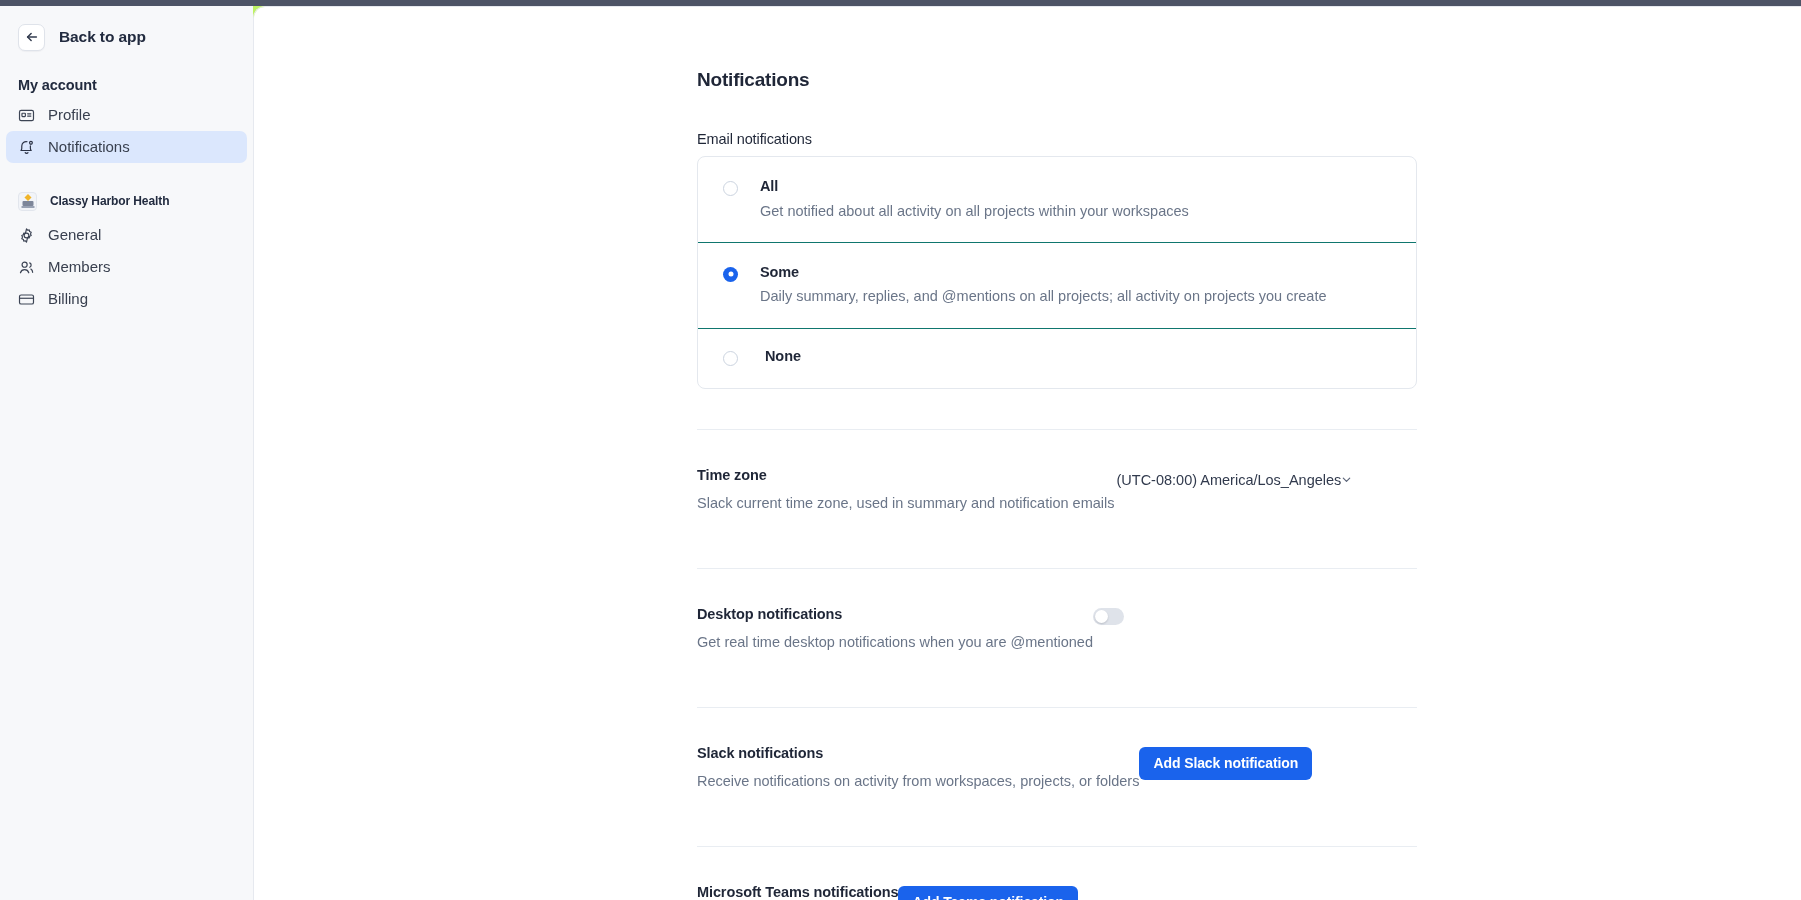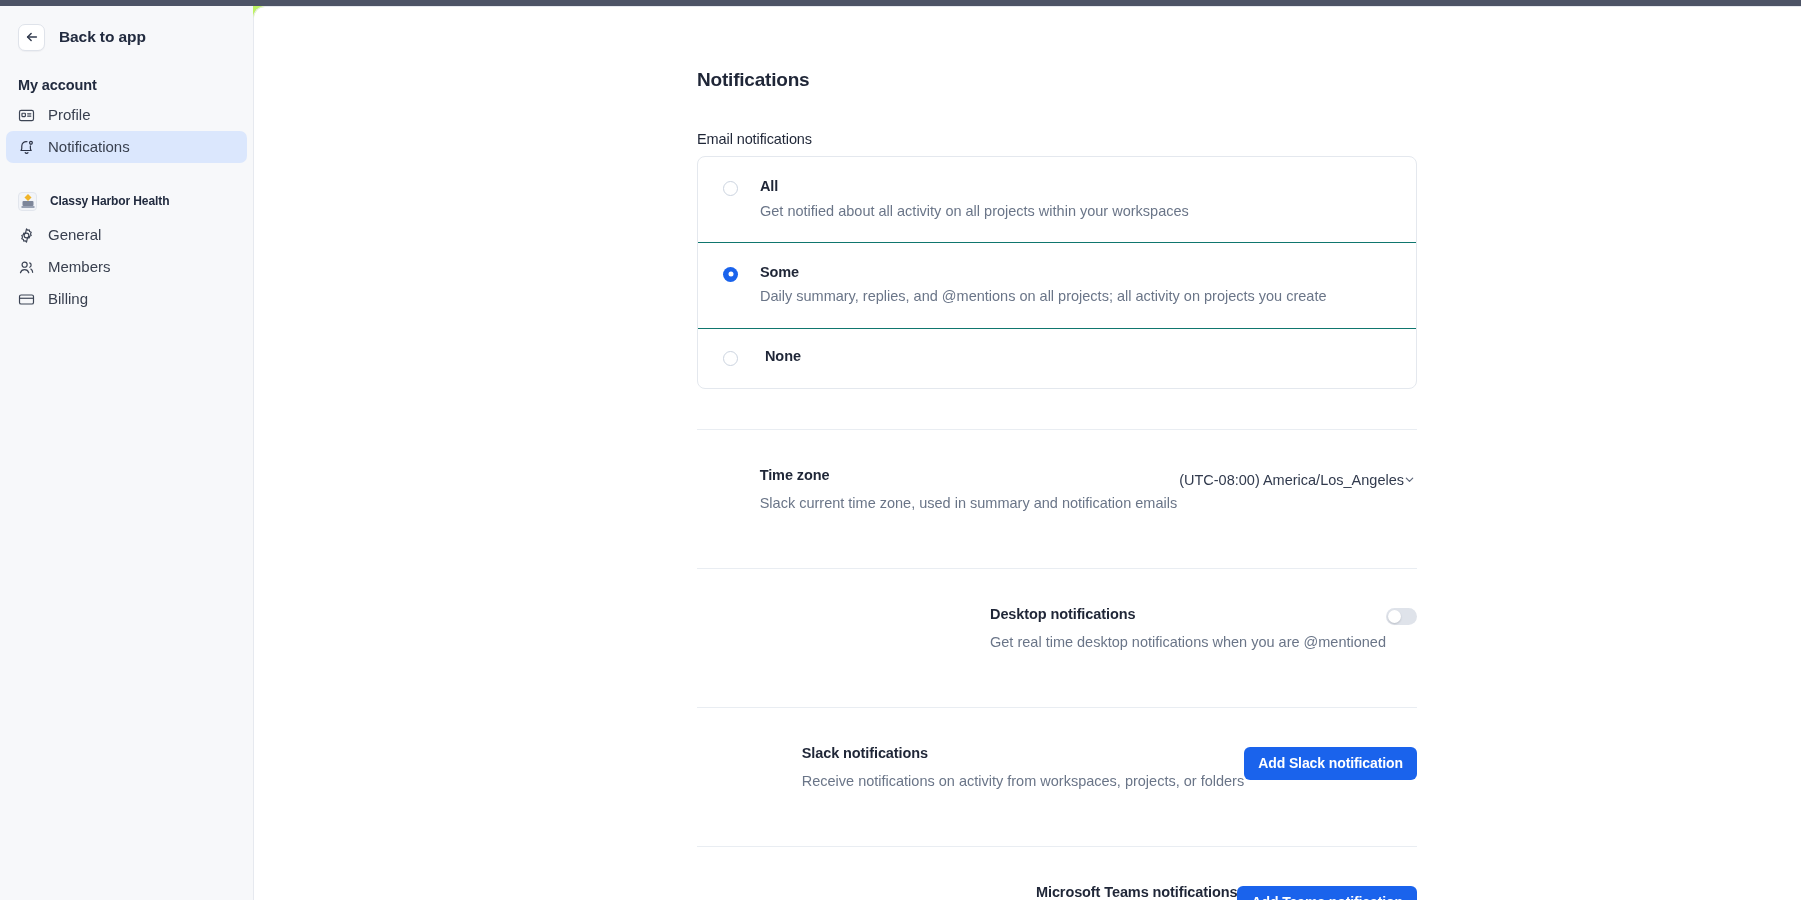--- a/index.html
+++ b/index.html
@@ -249,21 +249,21 @@
 
   
   .divider {
     height: 1px;
     background: #e9edf2;
     margin: 40px 0 0 0;
   }
 
   .setting-row {
     display: flex;
-    justify-content: flex-end;
+    justify-content: flex-start;
     align-items: flex-start;
     padding: 38px 0 0 0;
     min-height: 98px;
   }
   .setting-left { display: flex; flex-direction: column; gap: 13px; }
   .setting-title {
     font-size: 14.5px;
     font-weight: 700;
     color: #1f2637;
     line-height: 1;

